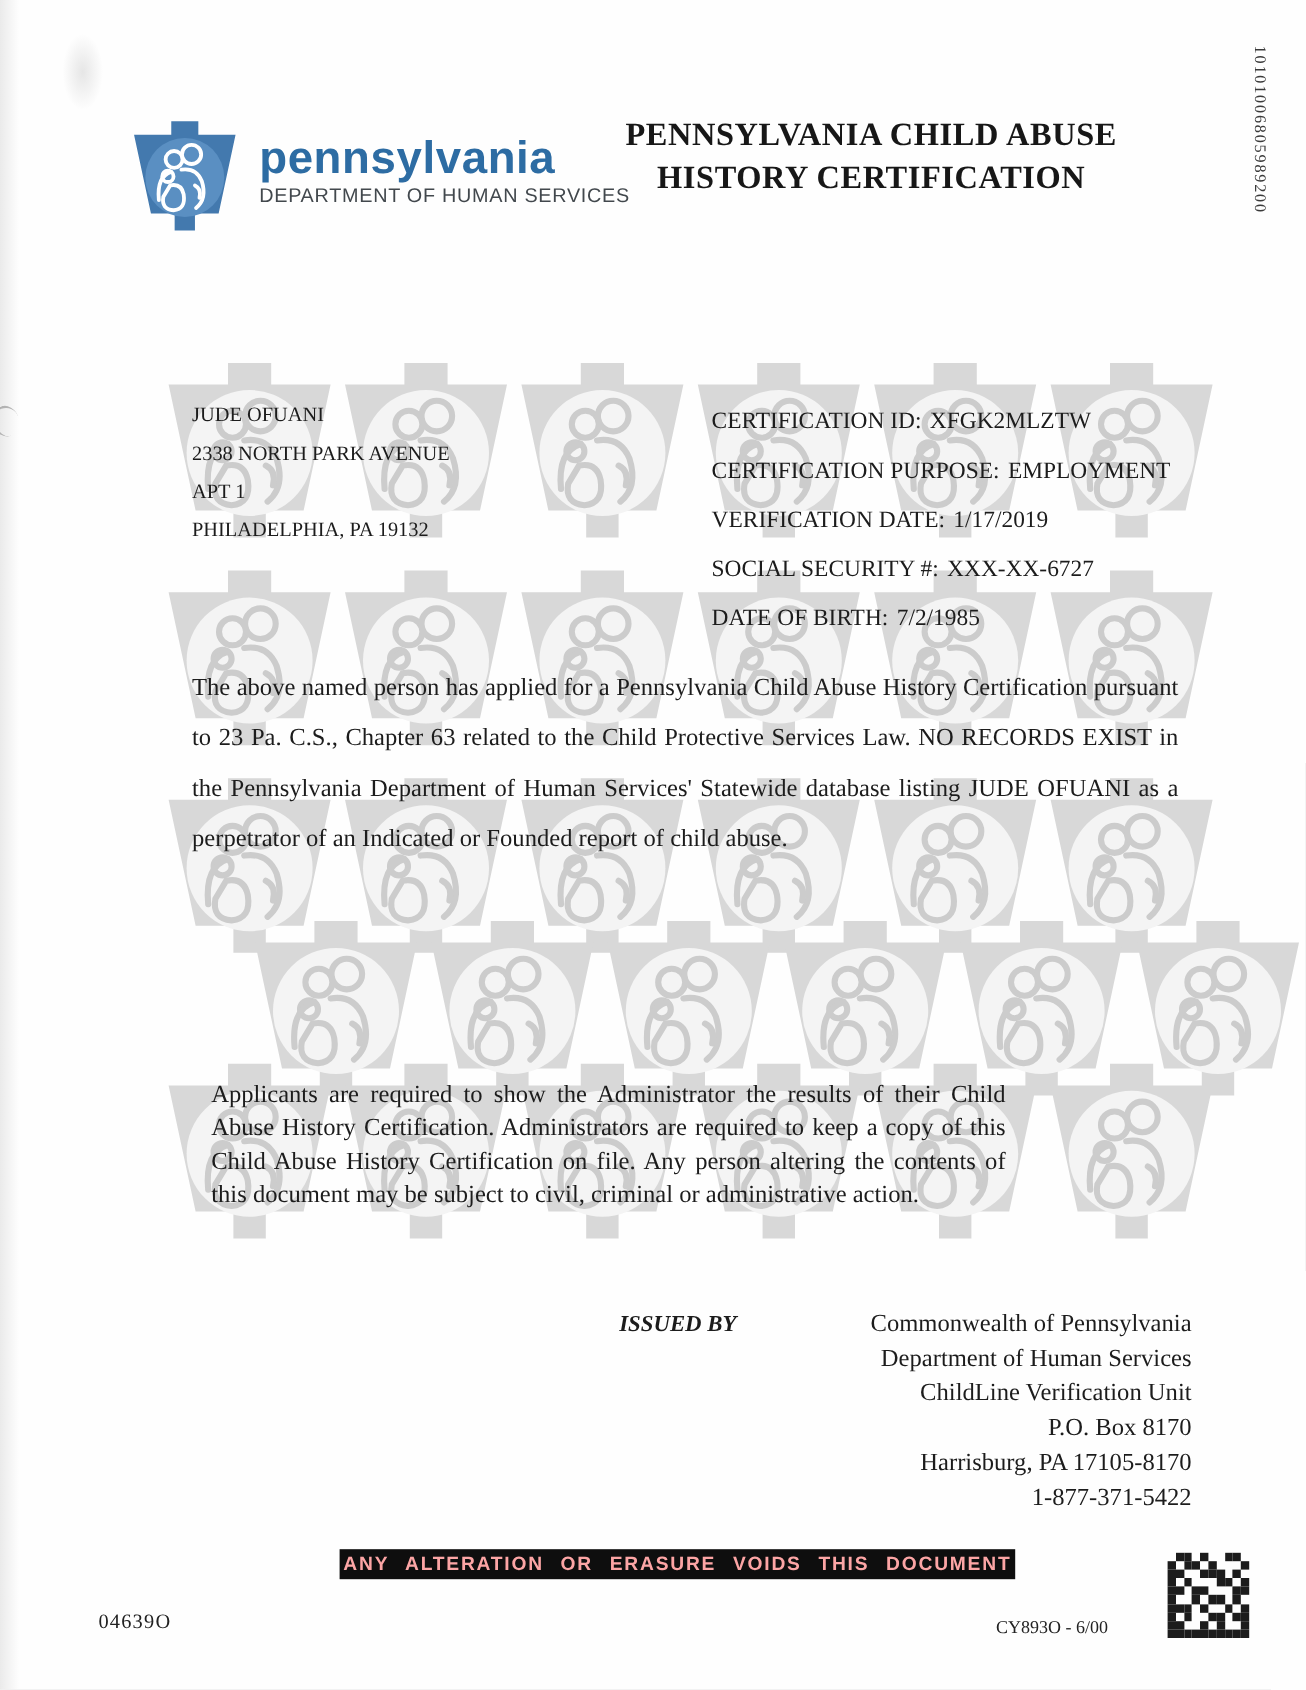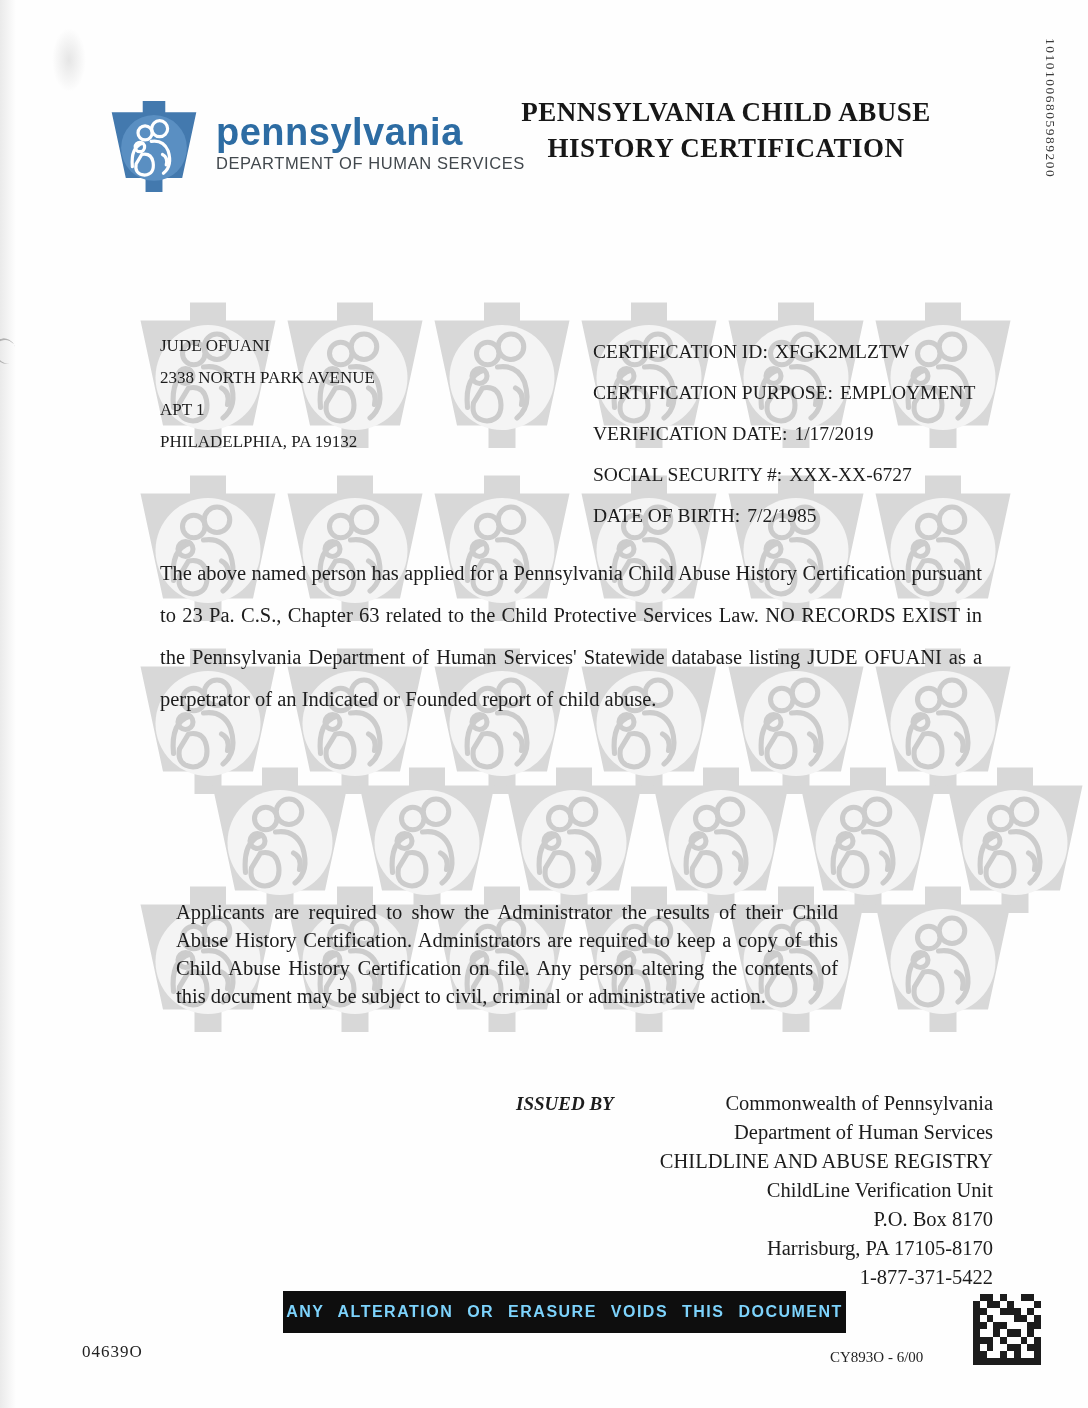--- a/index.html
+++ b/index.html
@@ -63,22 +63,22 @@
     position:absolute;left:516px;top:1093px;
     font-style:italic;font-weight:bold;font-size:19px;
   }
   .issuer-block{
     position:absolute;left:598px;top:1089px;width:395px;
     text-align:right;font-size:20.5px;line-height:29px;
   }
 
   
   .alteration-bar{
-    position:absolute;left:283px;top:1291px;width:563px;height:42px;
-    background:#0e0e0e;color:#7dd3fc;
+    position:absolute;left:283px;top:1291px;width:563px;height:25px;
+    background:#0e0e0e;color:#fca5a5;
     font-family:"Liberation Sans", sans-serif;font-weight:bold;font-size:16px;
     letter-spacing:1.5px;word-spacing:8px;
     display:flex;align-items:center;justify-content:center;
   }
 
   .footer-left{position:absolute;left:82px;top:1342px;font-size:17px;color:#222;letter-spacing:1px;}
   .footer-right{position:absolute;left:830px;top:1349px;font-size:15px;color:#222;}
 
   
   .barcode{
@@ -540,21 +540,20 @@
     </div>
 
     <p class="para-determination">The above named person has applied for a Pennsylvania Child Abuse History Certification pursuant to 23 Pa. C.S., Chapter 63 related to the Child Protective Services Law. NO RECORDS EXIST in the Pennsylvania Department of Human Services' Statewide database listing JUDE OFUANI as a perpetrator of an Indicated or Founded report of child abuse.</p>
 
     <p class="para-notice">Applicants are required to show the Administrator the results of their Child Abuse History Certification. Administrators are required to keep a copy of this Child Abuse History Certification on file. Any person altering the contents of this document may be subject to civil, criminal or administrative action.</p>
 
     <div class="issued-label">ISSUED BY</div>
     <div class="issuer-block">
       <div>Commonwealth of Pennsylvania</div>
       <div>Department of Human Services</div>
-      <div>CHILDLINE AND ABUSE REGISTRY</div>
       <div>ChildLine Verification Unit</div>
       <div>P.O. Box 8170</div>
       <div>Harrisburg, PA 17105-8170</div>
       <div>1-877-371-5422</div>
     </div>
 
     <div class="alteration-bar">ANY ALTERATION OR ERASURE VOIDS THIS DOCUMENT</div>
 
     <div class="footer-left">04639O</div>
     <div class="footer-right">CY893O - 6/00</div>

